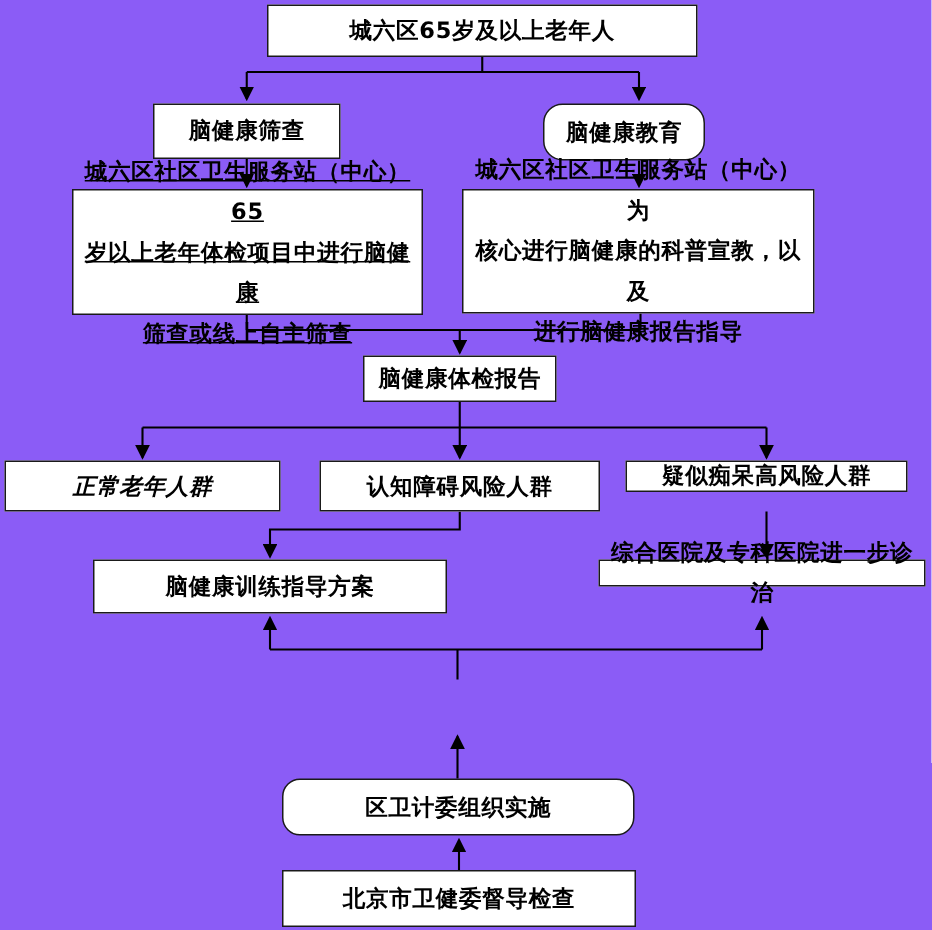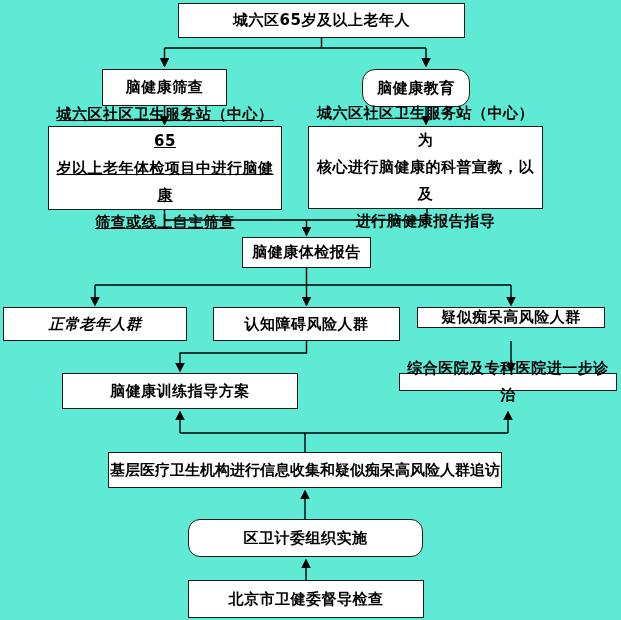--- a/index.html
+++ b/index.html
@@ -4,21 +4,21 @@
 <style>
   html, body {
     margin: 0;
     padding: 0;
     background: #ffffff;
   }
   #canvas {
     position: relative;
     width: 621px;
     height: 620px;
-    background: #5eead4;
+    background: #8b5cf6;
     font-family: "DejaVu Sans", sans-serif;
     overflow: hidden;
   }
   #wires {
     position: absolute;
     left: 0;
     top: 0;
     z-index: 1;
   }
   .node {
@@ -103,19 +103,18 @@
   <div class="node small" style="left:3px;   top:307px; width:184px; height:34px;font-style:italic;">正常老年人群</div>
 
   <div class="node small" style="left:213px; top:307px; width:187px; height:34px;">认知障碍风险人群</div>
 
   <div class="node small" style="left:417px; top:307px; width:188px; height:21px;">疑似痴呆高风险人群</div>
 
   <div class="node small" style="left:62px;  top:373px; width:236px; height:36px;">脑健康训练指导方案</div>
 
   <div class="node small" style="left:399px; top:373px; width:218px; height:18px;">综合医院及专科医院进一步诊治</div>
 
-  <div class="node small wide" style="left:108px; top:452px; width:394px; height:36px;">基层医疗卫生机构进行信息收集和疑似痴呆高风险人群追访</div>
 
   <div class="node small" style="left:188px; top:519px; width:235px; height:38px;border-radius:12px;">区卫计委组织实施</div>
 
   <div class="node small" style="left:188px; top:580px; width:236px; height:38px;">北京市卫健委督导检查</div>
 
 </div>
 
 </body></html>

